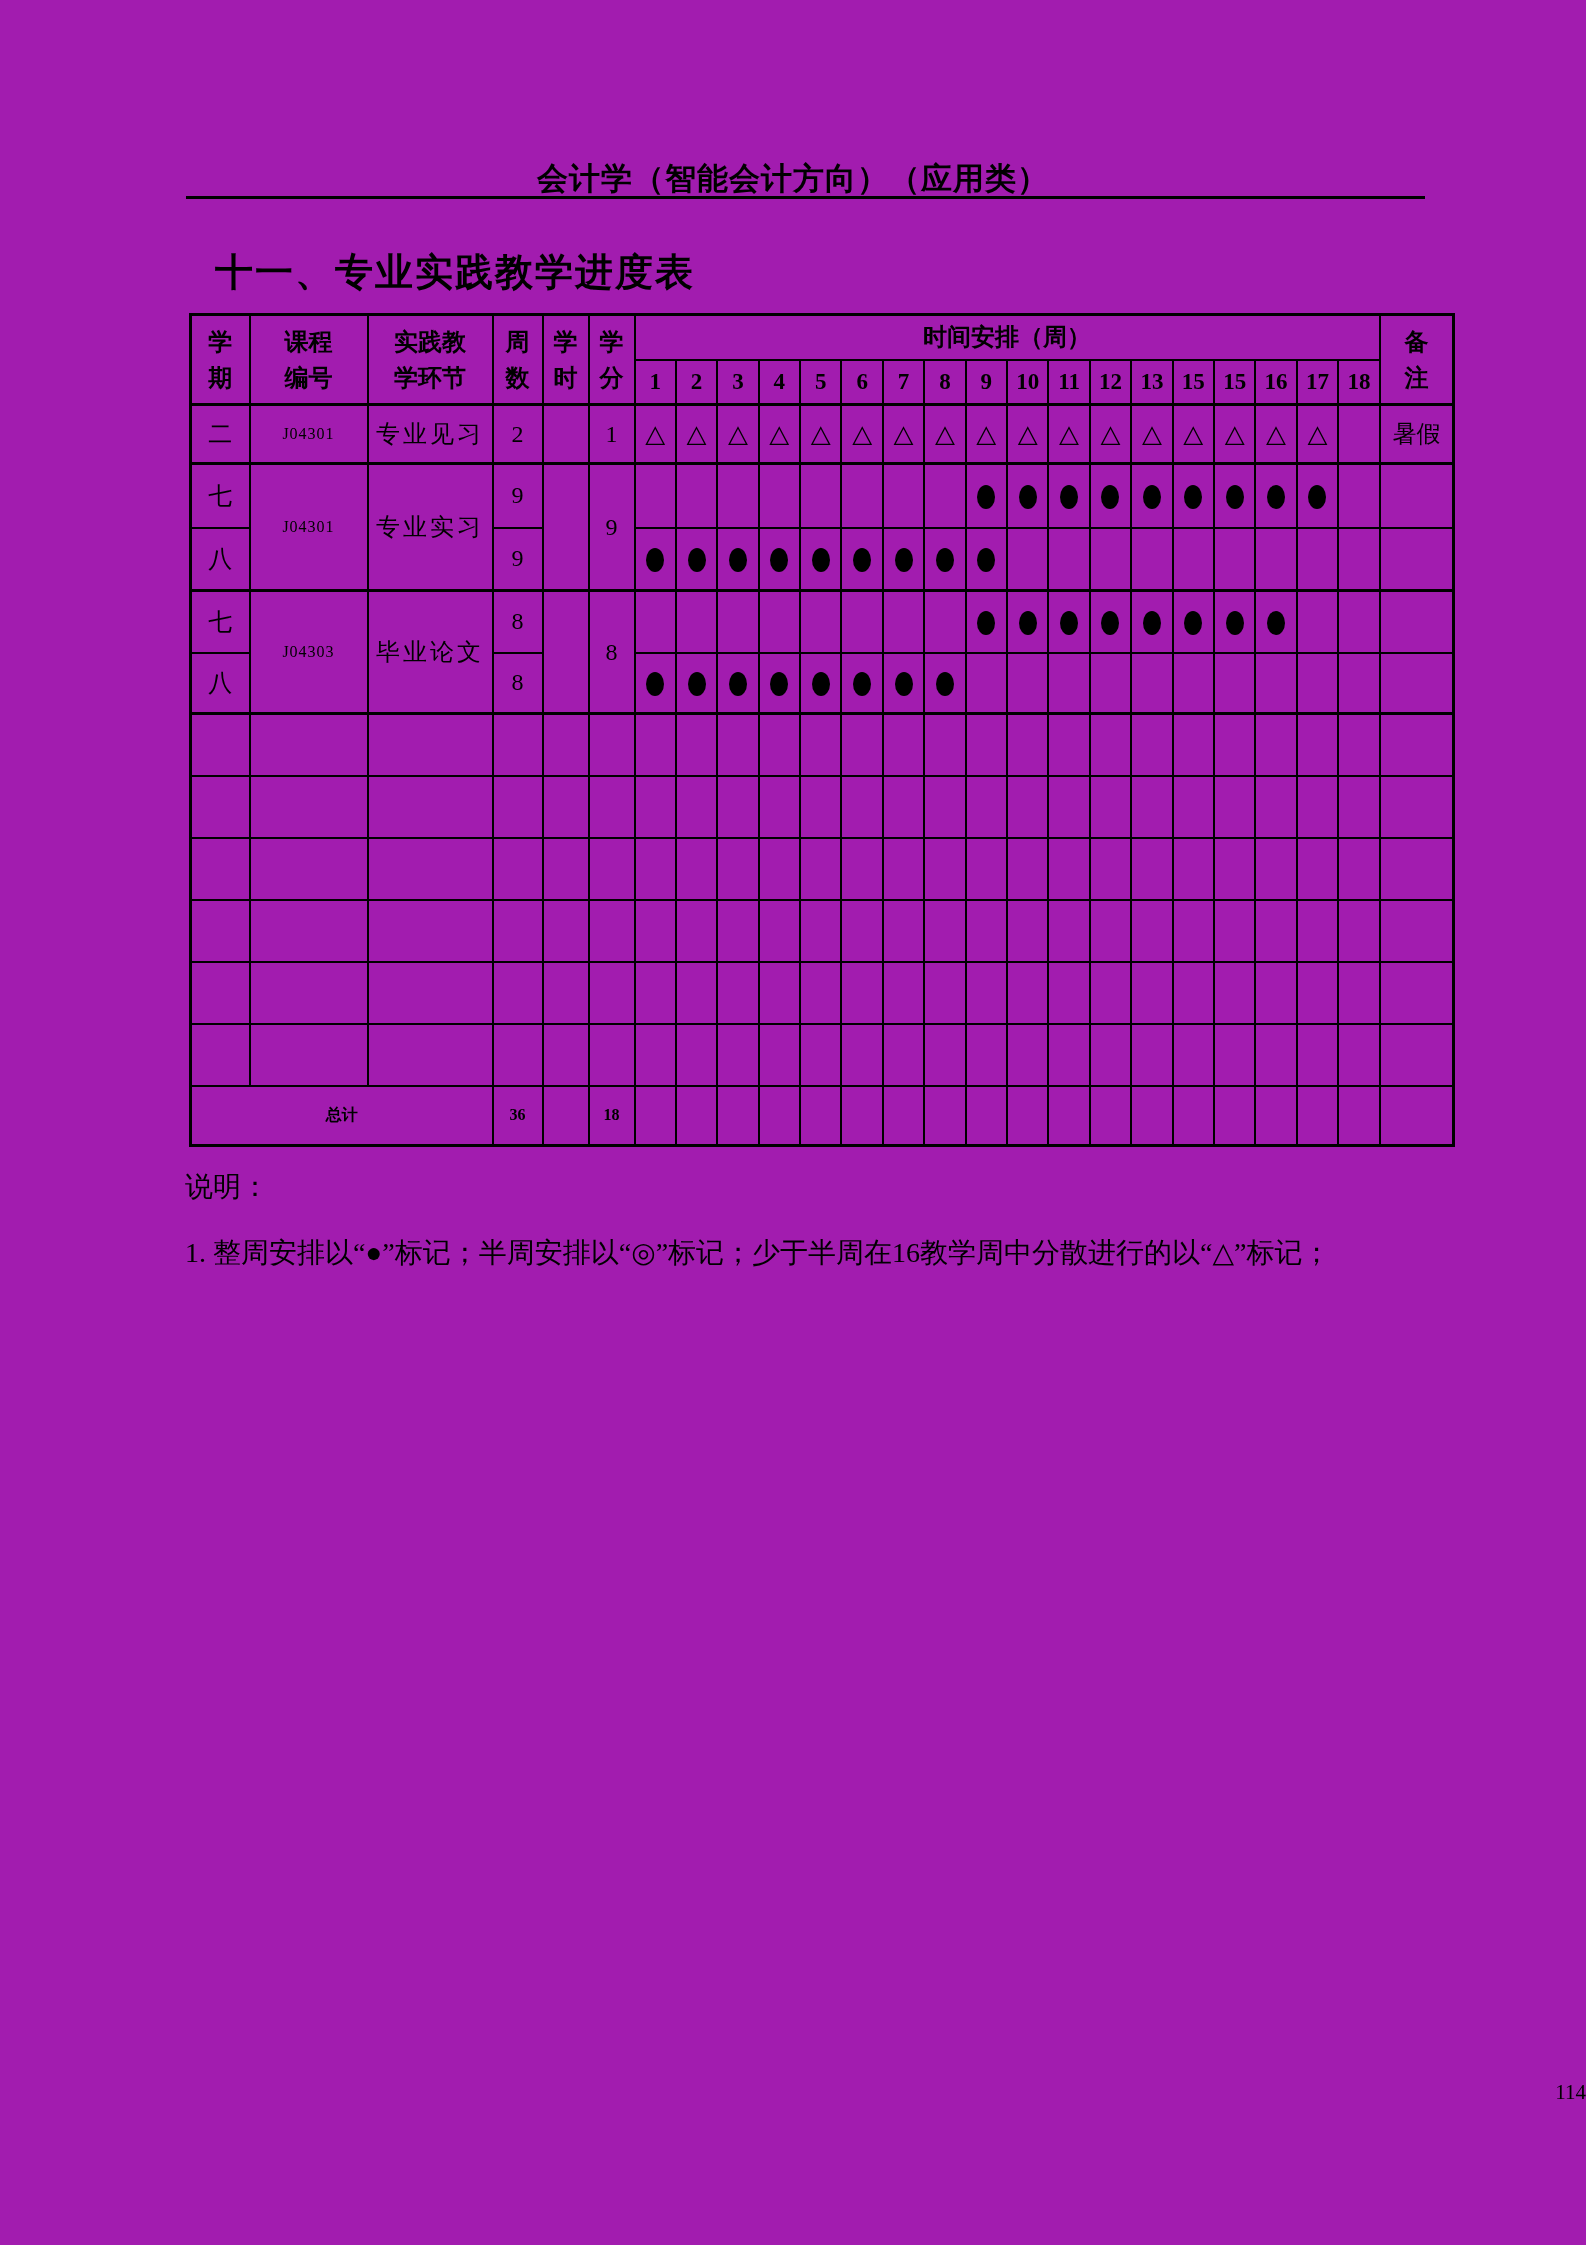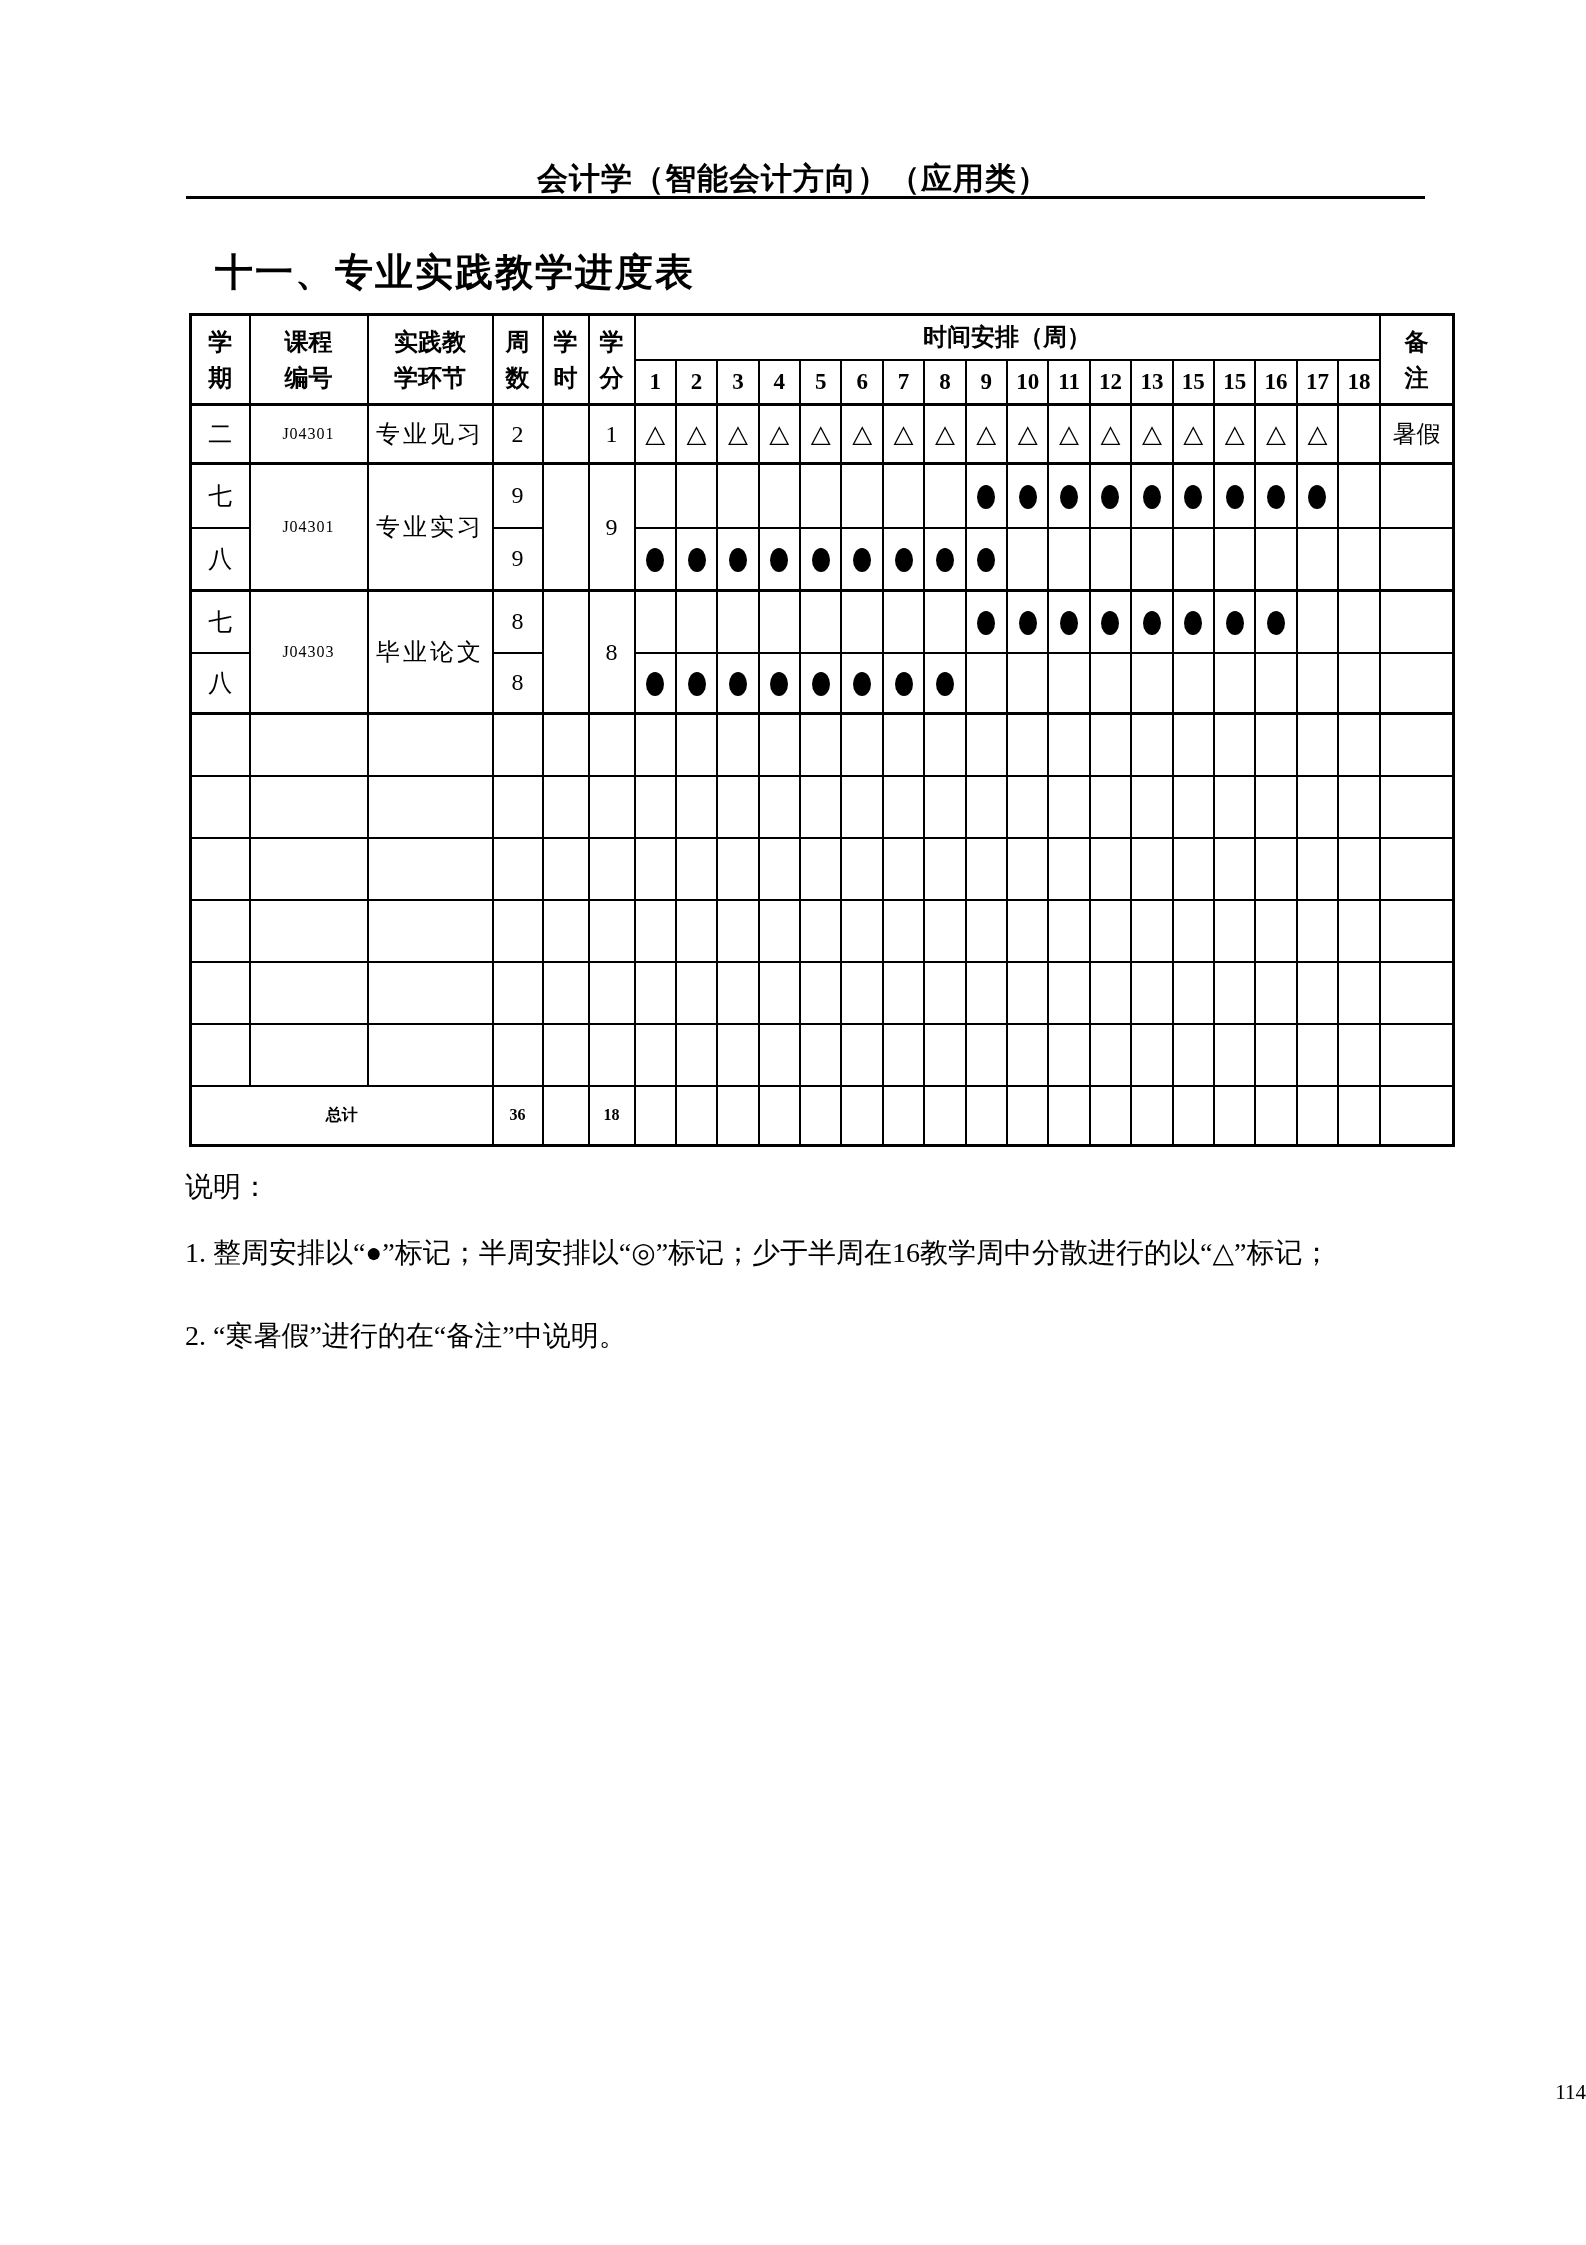--- a/index.html
+++ b/index.html
@@ -1,20 +1,20 @@
 <!DOCTYPE html>
 <html><head>
 <meta charset="utf-8">
 <style>
   html,body{margin:0;padding:0;background:#e8e8e8;}
   .page{
     position:relative;
     width:1586px;height:2245px;
     margin:0 auto;
-    background:#ffffff;
+    background:#a21caf;
     font-family:"Liberation Serif","DejaVu Serif",serif;
     color:#000;
     overflow:hidden;
   }
   .doc-header-title{
     position:absolute;top:158px;left:0;width:1586px;
     text-align:center;font-size:31px;font-weight:bold;letter-spacing:1px;
   }
   .header-rule{
     position:absolute;top:196px;left:186px;width:1239px;
@@ -457,18 +457,17 @@
           <td data-name="week-17-mark-cell"></td>
           <td data-name="week-18-mark-cell"></td>
           <td data-name="remark-cell"></td>
         </tr>
       </tbody>
   </table>
 
   <div class="notes" data-name="notes-section">
     <div class="label" data-name="notes-label">说明：</div>
     <p data-name="note-item-1">1. 整周安排以“●”标记；半周安排以“◎”标记；少于半周在16教学周中分散进行的以“△”标记；</p>
-    <p data-name="note-item-2">2. “寒暑假”进行的在“备注”中说明。</p>
   </div>
 
   <div class="page-number" data-name="page-number">114</div>
 
 </div>
 
 </body></html>

